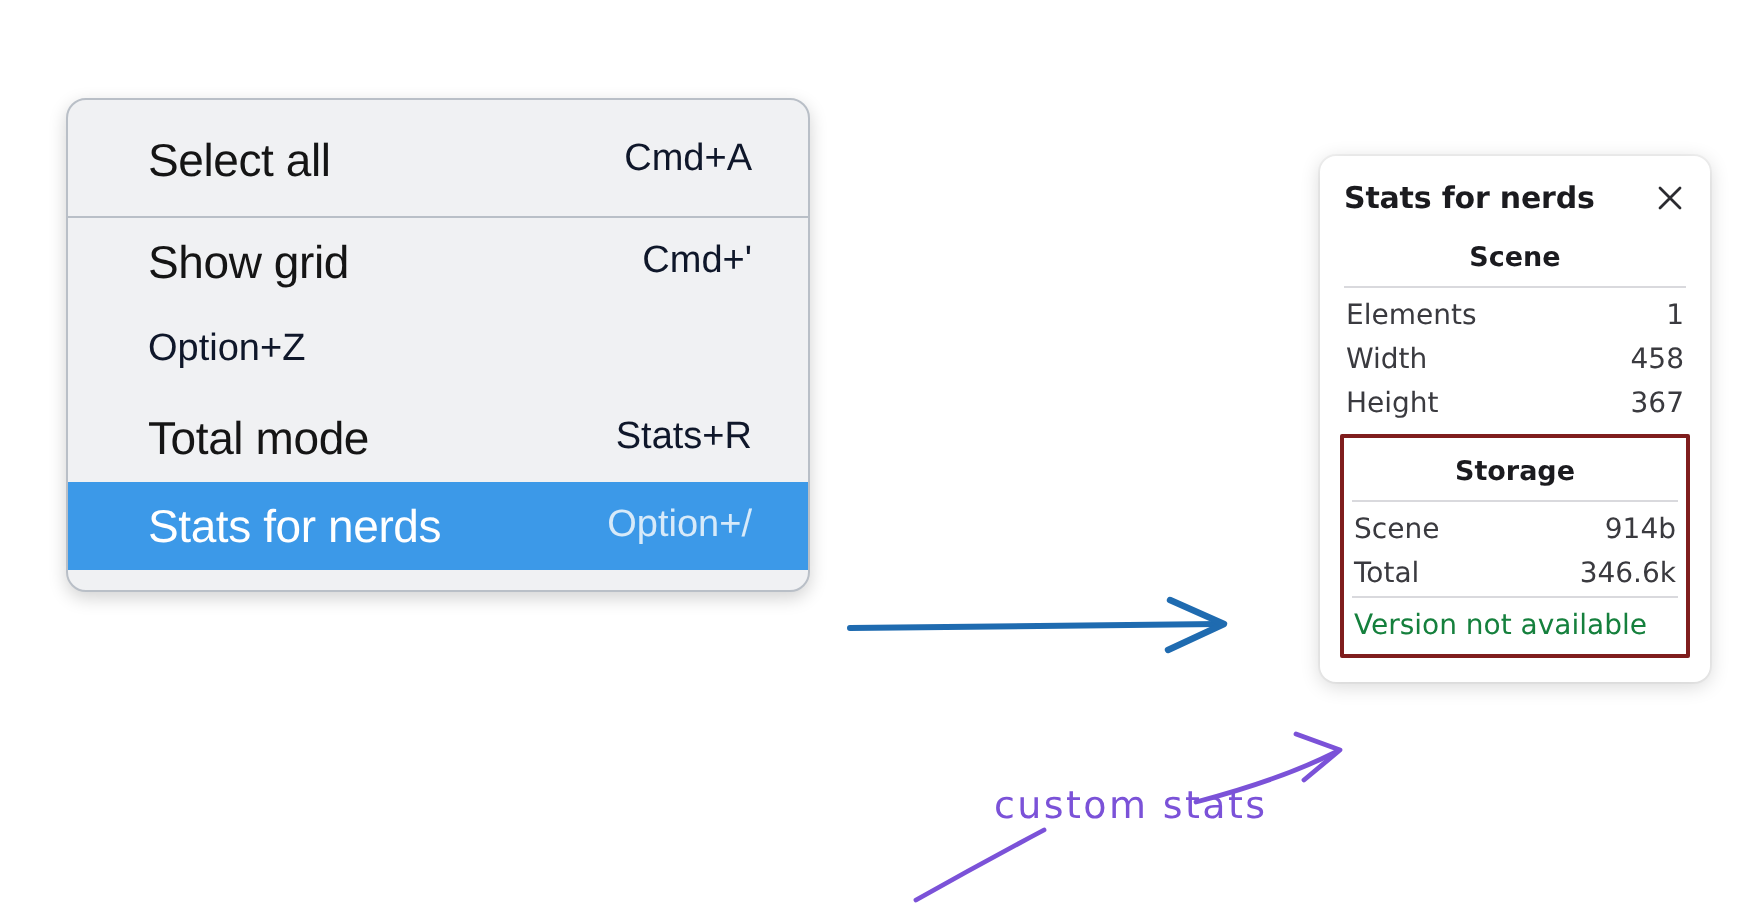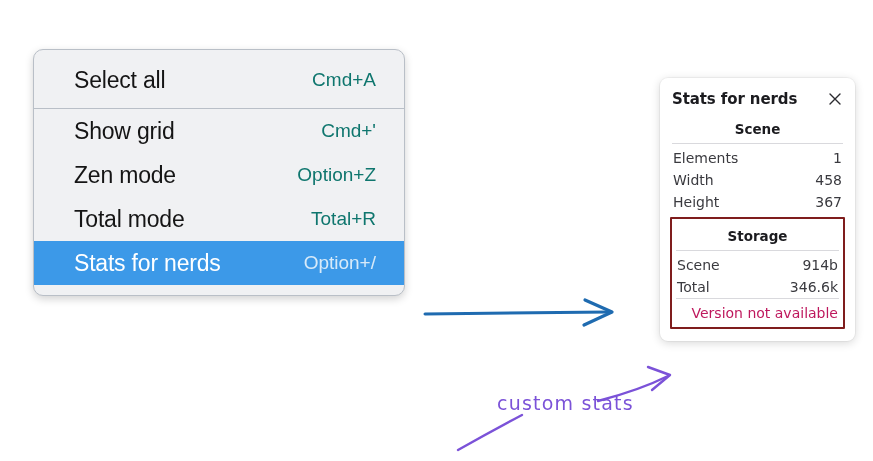--- a/index.html
+++ b/index.html
@@ -46,21 +46,21 @@
     cursor: default;
   }
   .menu-item .mi-label {
     font-size: 23px;
     color: #151515;
     letter-spacing: -0.2px;
     white-space: nowrap;
   }
   .menu-item .mi-shortcut {
     font-size: 19px;
-    color: #0f766e;
+    color: #0f172a;
     white-space: nowrap;
   }
   .menu-item.selected {
     background: #3c99e8;
   }
   .menu-item.selected .mi-label { color: #ffffff; }
   .menu-item.selected .mi-shortcut { color: #d7eaf9; }
 
   
   #stats-panel {
@@ -117,24 +117,23 @@
   .stat-key {
     font-size: 14px;
     color: #3a3a3f;
   }
   .stat-val {
     font-size: 14px;
     color: #3a3a3f;
   }
   .stat-note {
     font-size: 14px;
-    color: #be185d;
+    color: #15803d;
     padding: 3px 2px;
     white-space: nowrap;
-    text-align: right;
   }
   #highlight-box {
     border: 2px solid #7f1d1d;
     margin: 4px -1px 0 -1px;
     padding: 0 3px 3px 3px;
     border-radius: 1px;
   }
 
   
   #annotations {
@@ -167,26 +166,25 @@
   </div>
 
   <div class="menu-divider"></div>
 
   <div class="menu-group group-bottom">
     <div class="menu-item">
       <span class="mi-label">Show grid</span>
       <span class="mi-shortcut">Cmd+'</span>
     </div>
     <div class="menu-item">
-      <span class="mi-label">Zen mode</span>
       <span class="mi-shortcut">Option+Z</span>
     </div>
     <div class="menu-item">
       <span class="mi-label">Total mode</span>
-      <span class="mi-shortcut">Total+R</span>
+      <span class="mi-shortcut">Stats+R</span>
     </div>
     <div class="menu-item selected">
       <span class="mi-label">Stats for nerds</span>
       <span class="mi-shortcut">Option+/</span>
     </div>
   </div>
 </div>
 
 <div id="stats-panel">
 

